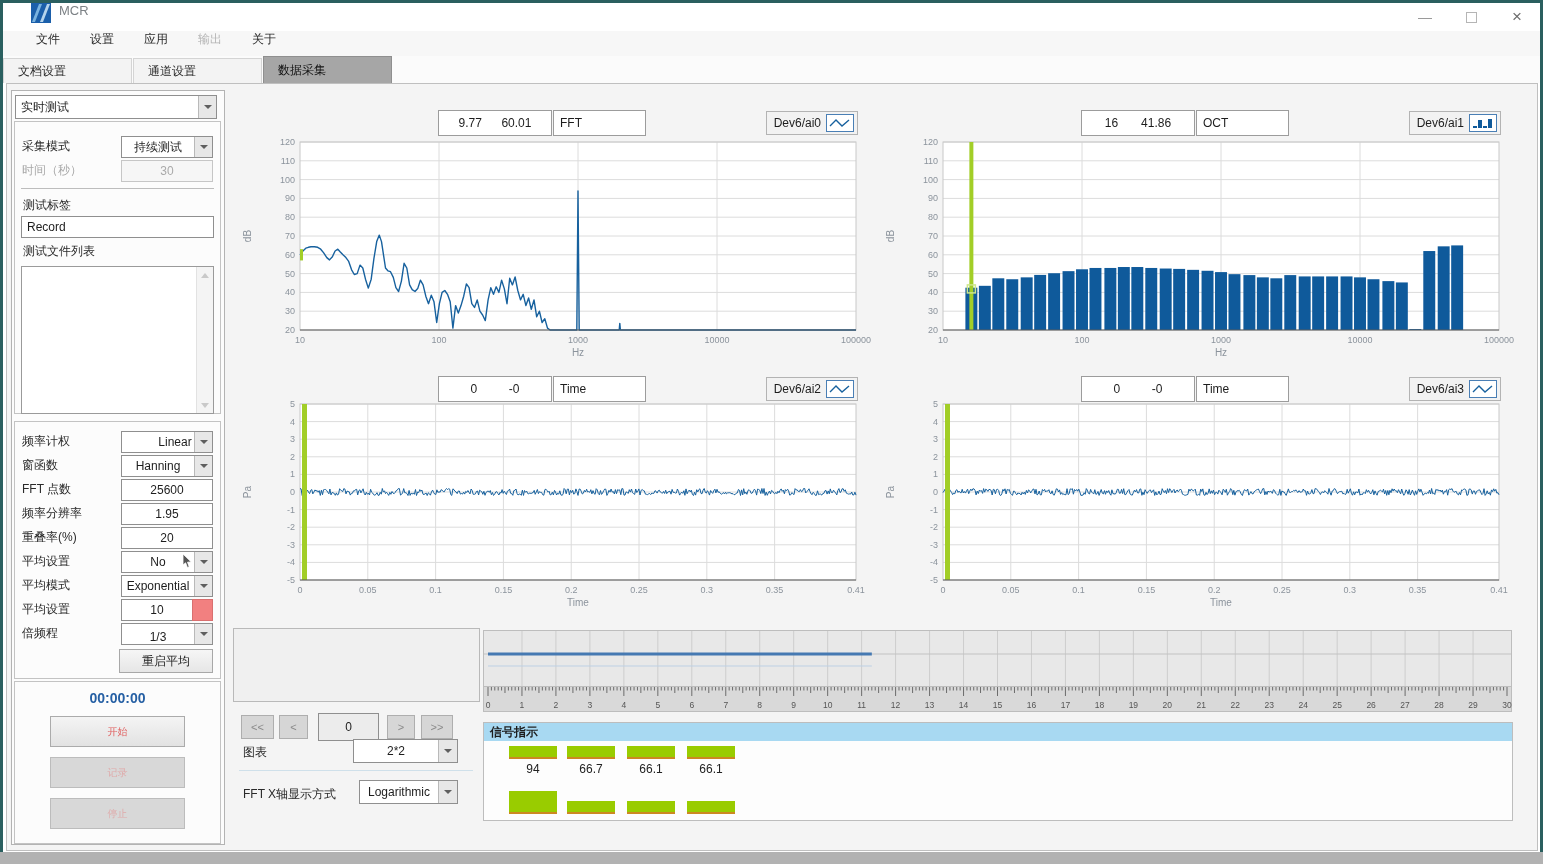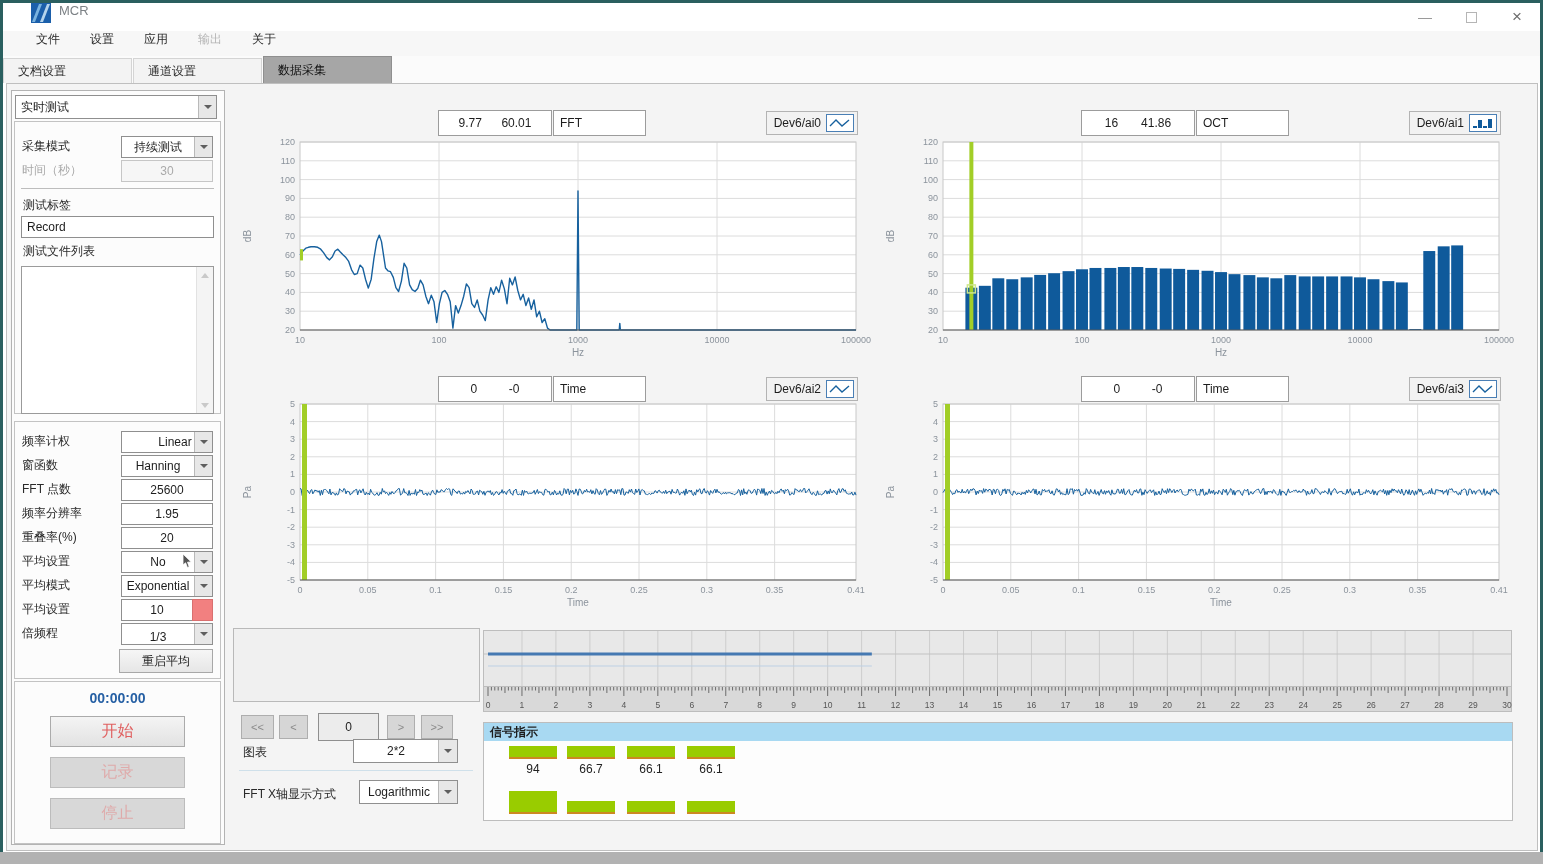--- a/index.html
+++ b/index.html
@@ -45,21 +45,21 @@
   .field-label{padding:2px 8px;color:#2a2a2a}
   .text-inp{margin:0 6px;height:20px;border:1px solid #8f8f8f;background:#fff;display:flex;align-items:center;padding-left:5px}
   .listbox{position:relative;margin:4px 6px;height:146px;border:1px solid #9a9a9a;background:#fff}
   .scrollbar{position:absolute;right:0;top:0;bottom:0;width:16px;background:#f4f4f4;border-left:1px solid #e2e2e2}
   .sb-up,.sb-dn{position:absolute;left:0;width:16px;height:16px;display:flex;align-items:center;justify-content:center}
   .sb-up{top:0}.sb-dn{bottom:0}
   .tri-up-s{width:0;height:0;border-left:4px solid transparent;border-right:4px solid transparent;border-bottom:5px solid #c9c9c9}
   .tri-dn-s{width:0;height:0;border-left:4px solid transparent;border-right:4px solid transparent;border-top:5px solid #c9c9c9}
   .restart-btn{margin:4px 7px 0 auto;width:92px;height:22px;background:linear-gradient(#f6f6f6,#e6e6e6);border:1px solid #a8a8a8;display:flex;align-items:center;justify-content:center}
   .timer{text-align:center;font-weight:bold;font-size:14px;margin-top:8px}
-  .run-btn{margin:10px auto 0 auto;width:133px;height:29px;display:flex;align-items:center;justify-content:center;font-size:16px;background:linear-gradient(#f4f4f4,#e2e2e2);border:1px solid #ababab}
+  .run-btn{margin:10px auto 0 auto;width:133px;height:29px;display:flex;align-items:center;justify-content:center;font-size:10px;background:linear-gradient(#f4f4f4,#e2e2e2);border:1px solid #ababab}
   .run-btn.disabled{background:#d8d8d8;border-color:#bcbcbc}
   
   .chart-cell{position:absolute;width:635px;height:280px}
   .chart-header{position:relative;height:26px}
   .cursor-box{position:absolute;left:201px;top:0;width:112px;height:24px;border:1px solid #9c9c9c;background:#fff;display:flex;align-items:center;justify-content:space-evenly}
   .type-box{position:absolute;left:316px;top:0;width:85px;height:24px;border:1px solid #9c9c9c;background:#fff;display:flex;align-items:center;padding-left:6px}
   .channel-box{position:absolute;right:14px;top:1px;height:22px;border:1px solid #b3b3b3;background:#f2f2f2;display:flex;align-items:center;padding:0 3px 0 7px}
   .ch-icon{width:26px;height:16px;background:#fff;border:1px solid #4a7fb5;margin-left:5px;display:flex;align-items:center;justify-content:center}
   .plot-svg{display:block;overflow:visible}
   

